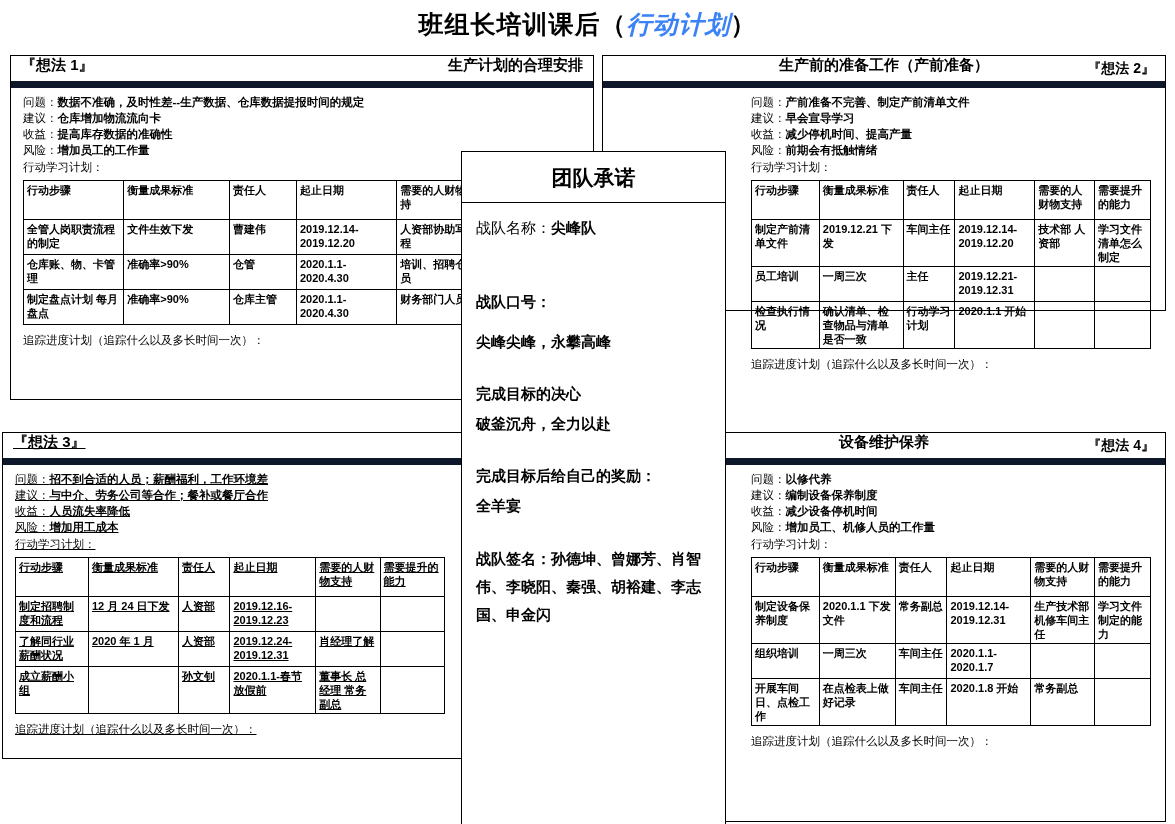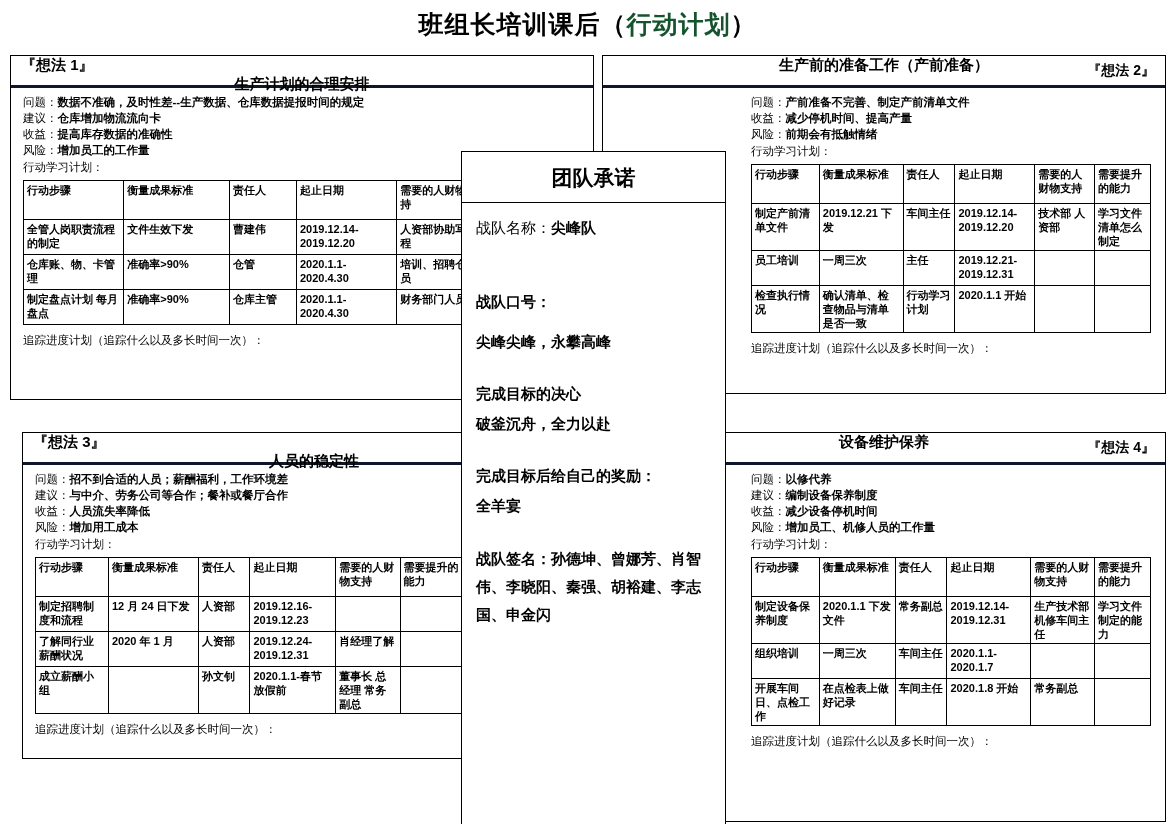--- a/index.html
+++ b/index.html
@@ -19,44 +19,43 @@
     position: absolute;
     top: 8px;
     left: 0;
     width: 1175px;
     text-align: center;
     font-size: 25px;
     font-weight: bold;
     letter-spacing: 1px;
   }
   .page-title .accent {
-    color: #14532d;
+    color: #3b82f6;
+    font-style: italic;
   }
   .quad {
     position: absolute;
     border: 1px solid #000;
     box-sizing: border-box;
     background: #fff;
   }
   .q-tl { left: 10px;  top: 55px;  width: 584px; height: 345px; }
-  .q-tr { left: 602px; top: 55px;  width: 564px; height: 339px; }
-  .q-bl { left: 22px;  top: 432px; width: 584px; height: 327px; }
+  .q-tr { left: 602px; top: 55px;  width: 564px; height: 256px; }
+  .q-bl { left: 2px;  top: 432px; width: 584px; height: 327px; text-decoration: underline; }
   .q-br { left: 602px; top: 432px; width: 564px; height: 390px; }
 
   .q-head {
     position: relative;
     height: 32px;
-    border-bottom: 3px solid #0f172a;
+    border-bottom: 7px solid #0f172a;
     display: flex;
-    align-items: center;
     padding: 0 10px;
     box-sizing: border-box;
     font-weight: bold;
     font-size: 15px;
-    flex-direction: column;
   }
   .q-head .idea-left { margin-right: auto; }
   .q-head .idea-right {
     position: absolute;
     right: 10px;
     top: 50%;
     transform: translateY(-50%);
     font-weight: bold;
     font-size: 14px;
   }
@@ -219,20 +218,21 @@
   </div>
 </div>
 
 <div class="quad q-tr">
   <div class="q-head">
     <span class="title-center">生产前的准备工作（产前准备）</span>
     <span class="idea-right">『想法 2』</span>
   </div>
   <div class="q-body" style="padding-left:148px;">
     <div class="meta-line"><span class="lbl">问题：</span><span class="val">产前准备不完善、制定产前清单文件</span></div>
+    <div class="meta-line"><span class="lbl">建议：</span><span class="val">早会宣导学习</span></div>
     <div class="meta-line"><span class="lbl">收益：</span><span class="val">减少停机时间、提高产量</span></div>
     <div class="meta-line"><span class="lbl">风险：</span><span class="val">前期会有抵触情绪</span></div>
     <div class="plan-line">行动学习计划：</div>
     <table class="grid" style="width:400px">
       <colgroup>
           <col style="width:17%">
           <col style="width:21%">
           <col style="width:13%">
           <col style="width:20%">
           <col style="width:15%">

